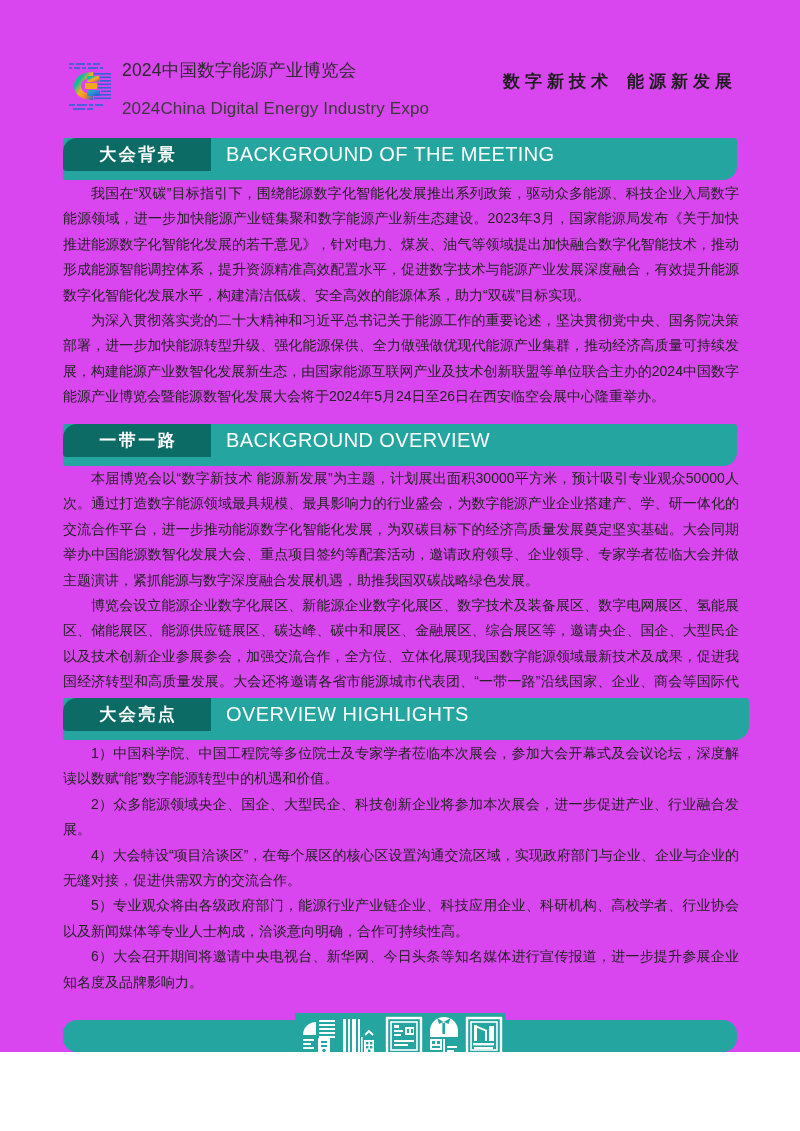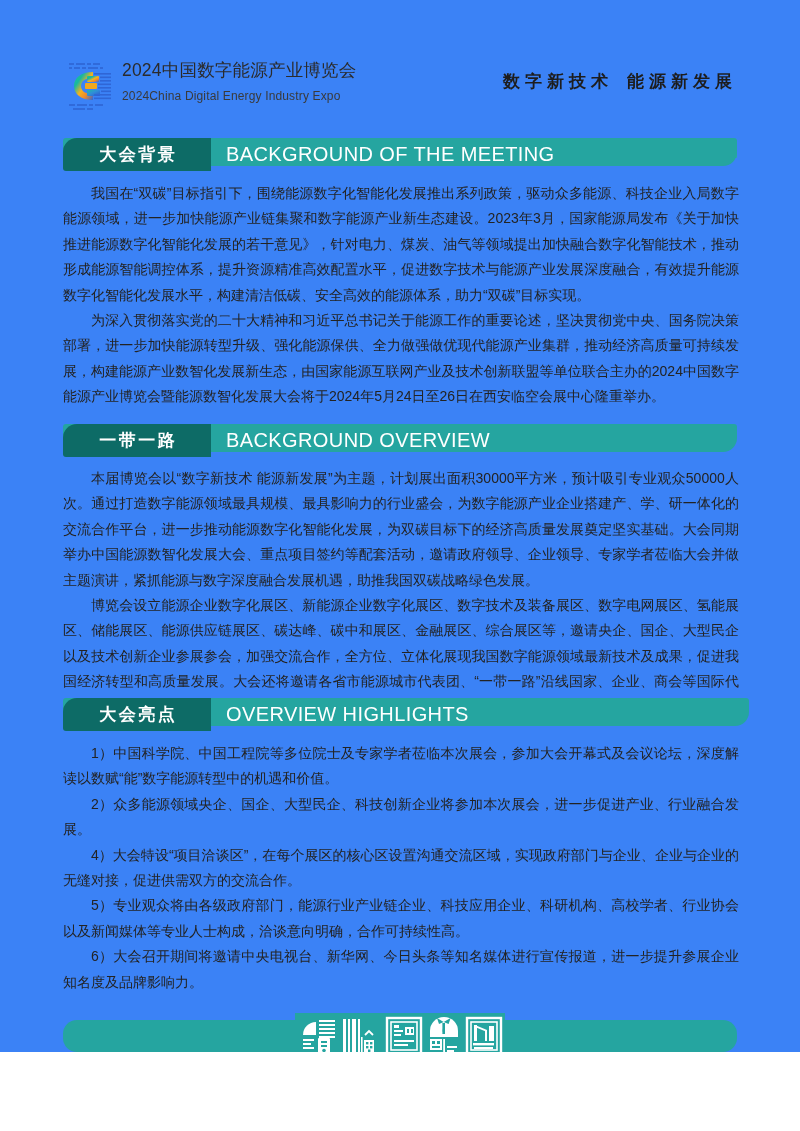--- a/index.html
+++ b/index.html
@@ -12,21 +12,21 @@
     height: 1131px;
     font-family: "Liberation Sans", "DejaVu Sans", sans-serif;
     color: #1a1a1a;
     position: relative;
     overflow: hidden;
   }
 
   .page {
     position: absolute;
     inset: 0;
-    background: #3b82f6;
+    background: #d946ef;
   }
 
   
   .header {
     position: absolute;
     left: 0; right: 0;
     top: 56px;
     height: 62px;
     display: flex;
     align-items: flex-start;
@@ -53,26 +53,26 @@
   }
   .brand-cn {
     font-size: 17.5px;
     letter-spacing: 0.2px;
     color: #2b2b2b;
     line-height: 24px;
     white-space: nowrap;
     font-weight: 400;
   }
   .brand-en {
-    font-size: 12px;
+    font-size: 17px;
     color: #3a3a3a;
     line-height: 17px;
     white-space: nowrap;
     letter-spacing: 0.15px;
-    margin-top: 6px;
+    margin-top: 18px;
   }
 
   .slogan {
     position: absolute;
     right: 63px;
     top: 14px;
     font-size: 17px;
     font-weight: bold;
     color: #1d1d1d;
     letter-spacing: 5px;
@@ -88,21 +88,21 @@
     height: 9px;
     background: linear-gradient(to right, #0d7570 0%, #13807b 12%, #27a8a3 30%, #2aaaa4 100%);
     border-radius: 1px;
   }
 
   
   .sec-bar {
     position: absolute;
     left: 63px;
     width: 674px;
-    height: 28px;
+    height: 42px;
   }
   .sec-bar .bar-bg {
     position: absolute;
     inset: 0;
     background: #25a5a0;
     border-radius: 3px 3px 14px 3px;
   }
   .sec-bar .pill {
     position: absolute;
     left: 0; top: 0;

